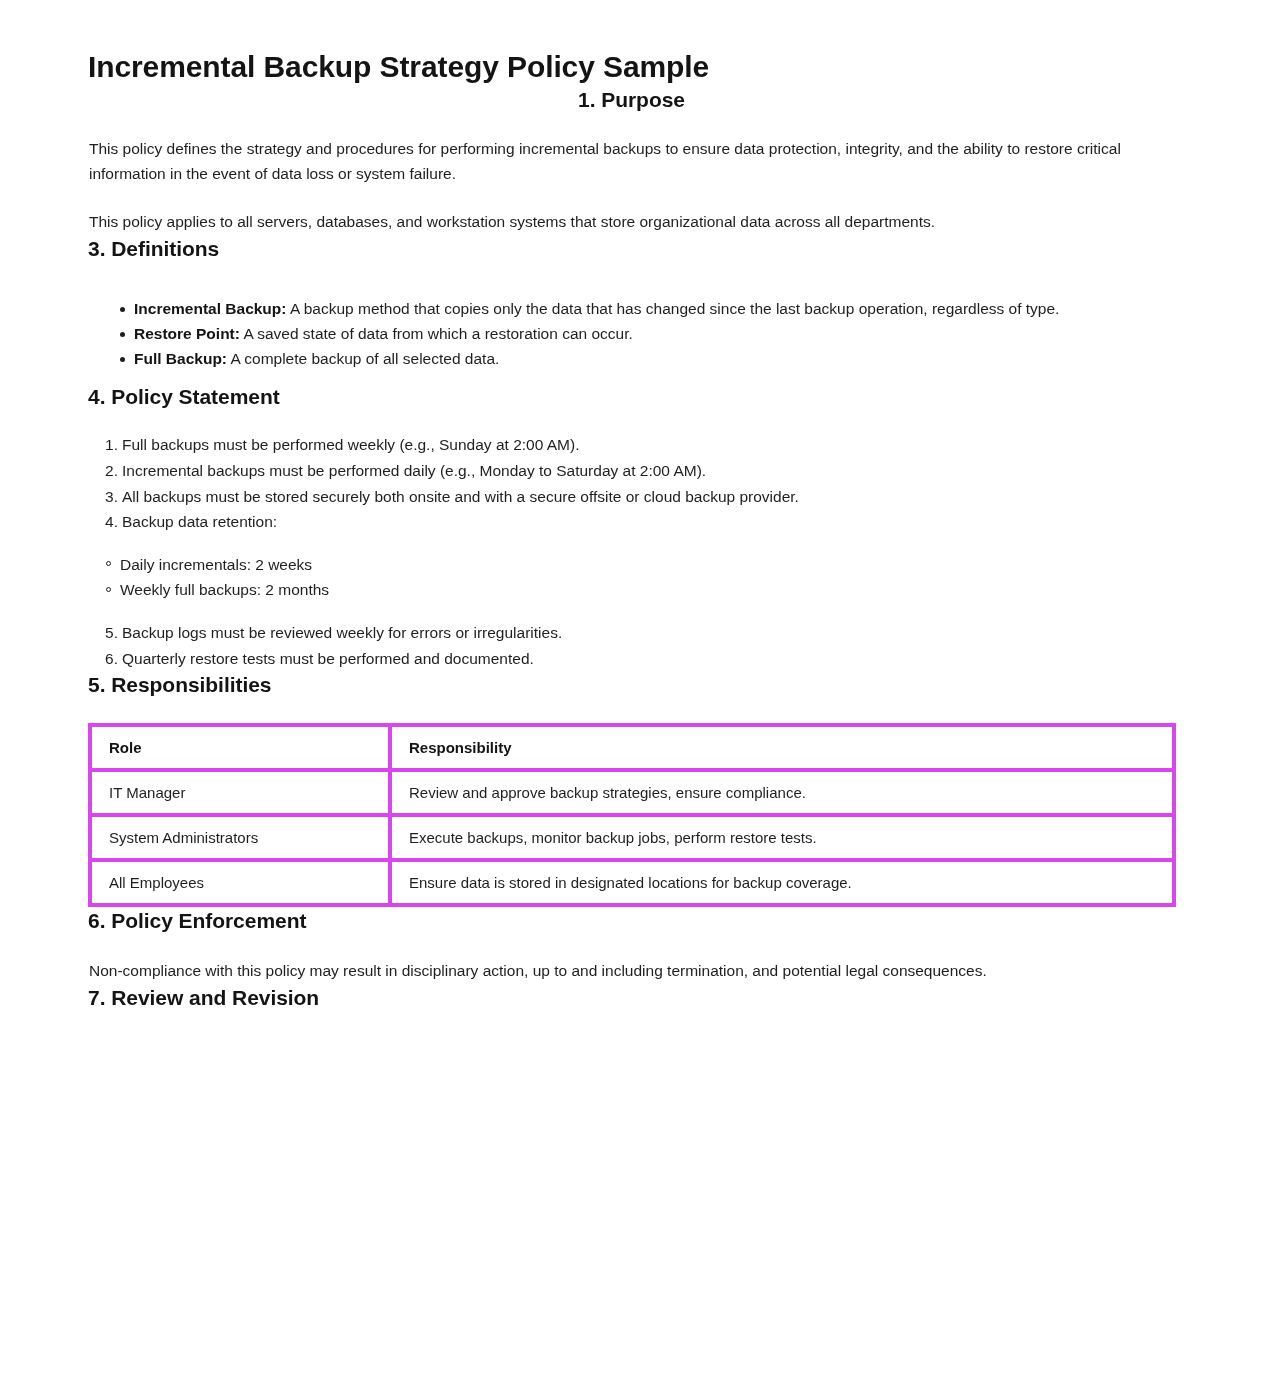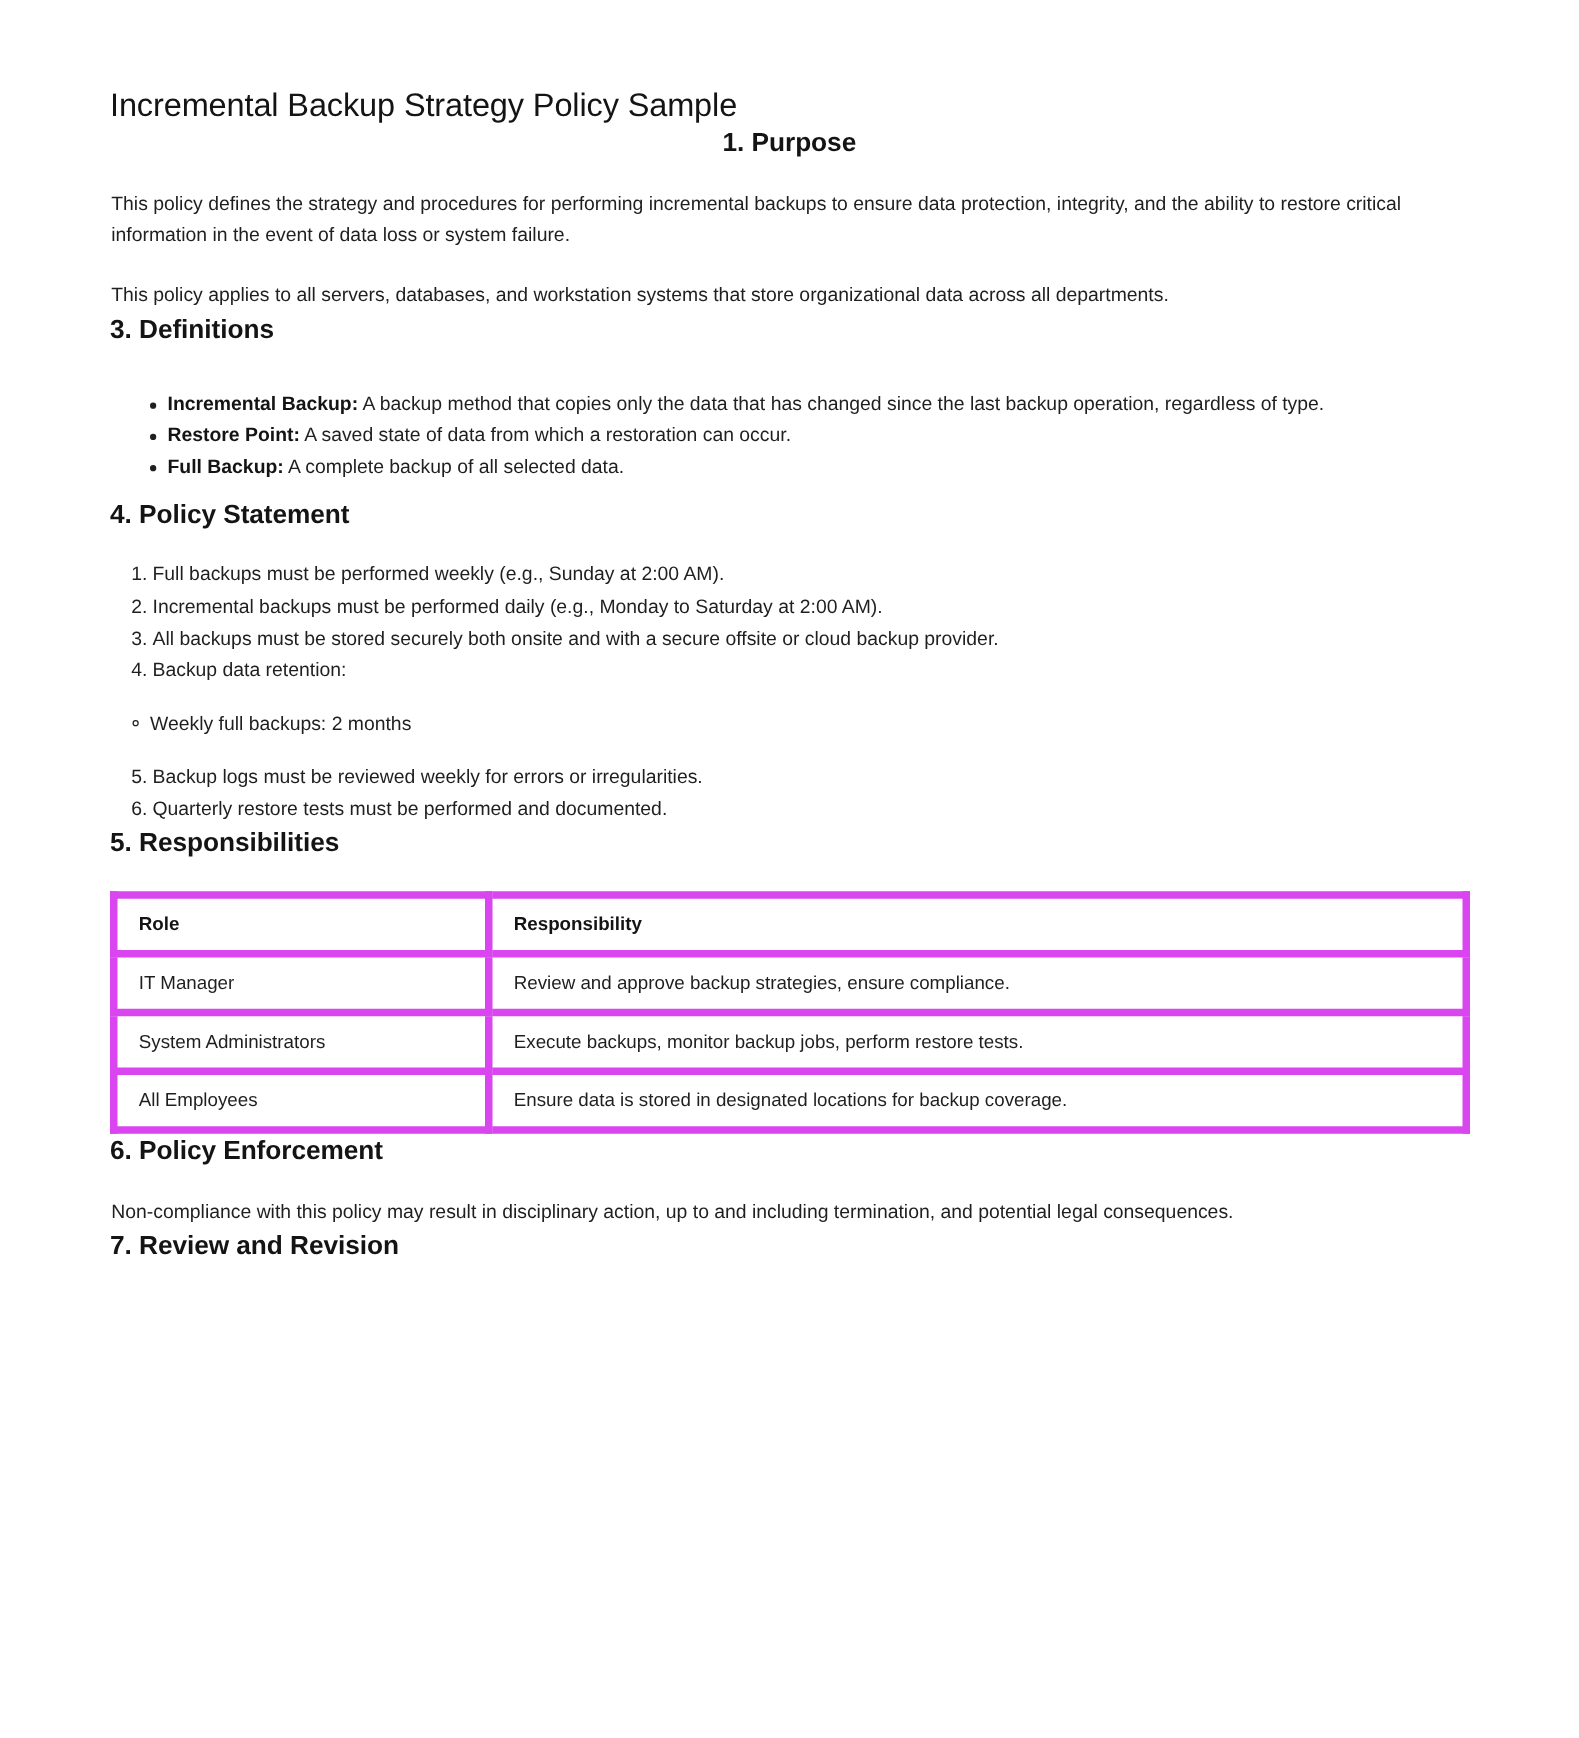--- a/index.html
+++ b/index.html
@@ -19,26 +19,26 @@
   .page {
     position: relative;
     width: 1263px;
     height: 1390px;
     box-sizing: border-box;
     padding: 0 88px;
     overflow: hidden;
   }
 
   .doc-title {
-    font-size: 26px;
-    font-weight: 400;
+    font-size: 30px;
+    font-weight: 700;
     line-height: 1.25;
     color: #141414;
     margin: 0;
-    padding-top: 68px;
+    padding-top: 48px;
     letter-spacing: -0.1px;
   }
 
   h2.section-heading {
     font-size: 21px;
     font-weight: 700;
     color: #141414;
     margin: 0;
     line-height: 1.3;
     letter-spacing: -0.05px;
@@ -141,21 +141,21 @@
   }
 
   table.resp-table {
     border-collapse: collapse;
     width: 1088px;
     margin-top: 25px;
     table-layout: fixed;
   }
   table.resp-table th,
   table.resp-table td {
-    border: 6px solid #d946ef;
+    border: 4px solid #d946ef;
     text-align: left;
     font-size: 15px;
     line-height: 21px;
     padding: 10px 17px;
     height: 20px;
     color: #1f1f1f;
     vertical-align: middle;
   }
   table.resp-table th {
     font-weight: 700;
@@ -191,20 +191,21 @@
     <li><span class="term">Full Backup:</span><span> A complete backup of all selected data.</span></li>
   </ul>
 
   <h2 class="section-heading sec-4-heading">4. Policy Statement</h2>
   <ol class="policy-list">
     <li class="num-item">Full backups must be performed weekly (e.g., Sunday at 2:00 AM).</li>
     <li class="num-item">Incremental backups must be performed daily (e.g., Monday to Saturday at 2:00 AM).</li>
     <li class="num-item">All backups must be stored securely both onsite and with a secure offsite or cloud backup provider.</li>
     <li class="num-item">Backup data retention:</li>
     <ul class="sub-list">
+      <li>Daily incrementals: 2 weeks</li>
       <li>Weekly full backups: 2 months</li>
     </ul>
     <li class="num-item">Backup logs must be reviewed weekly for errors or irregularities.</li>
     <li class="num-item">Quarterly restore tests must be performed and documented.</li>
   </ol>
 
   <h2 class="section-heading sec-5-heading">5. Responsibilities</h2>
   <table class="resp-table">
     <colgroup>
       <col class="col-role">

